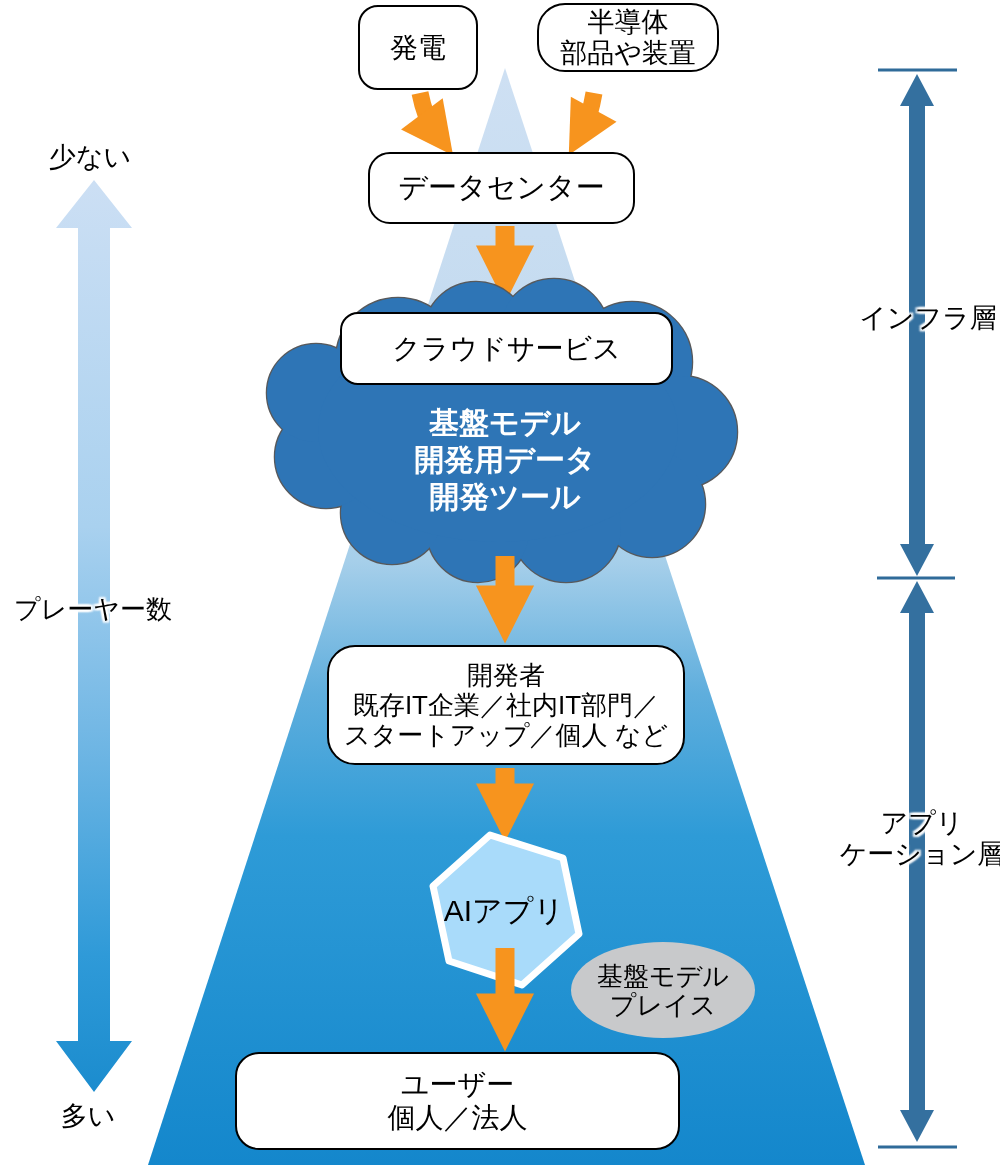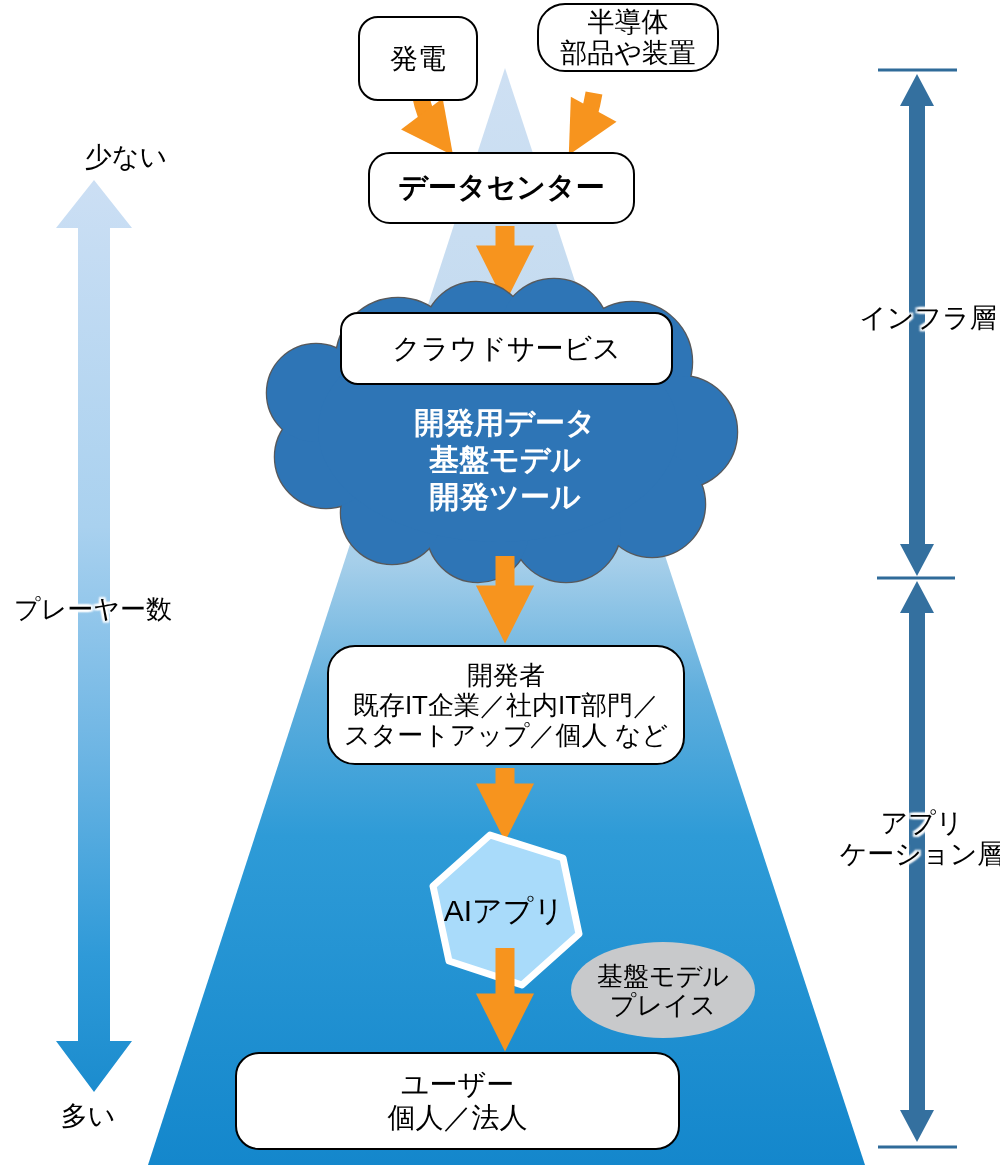--- a/index.html
+++ b/index.html
@@ -16,21 +16,21 @@
   }
   .node .line{white-space:nowrap;}
   .lbl{position:absolute;transform:translate(-50%,-50%);text-align:center;white-space:nowrap;}
   .halo{
     text-shadow:-2px 0 2px #fff,2px 0 2px #fff,0 -2px 2px #fff,0 2px 2px #fff,
                 -2px -2px 2px #fff,2px 2px 2px #fff,-2px 2px 2px #fff,2px -2px 2px #fff;
   }
   .f26{font-size:26px;line-height:30px;}
   .f27{font-size:27px;line-height:31px;}
   .f28{font-size:28px;line-height:33px;}
-  .f29{font-size:29px;font-weight:bold;}
+  .f29{font-size:29px;}
   .f30{font-size:30px;}
   .cloud-content{
     position:absolute;left:330px;top:404px;width:350px;text-align:center;
     color:var(--cloud_text,#fff);font-weight:bold;font-size:30px;line-height:37px;
   }
   .mkt{font-size:26px;line-height:29px;}
 </style>
 </head>
 <body>
 
@@ -106,40 +106,40 @@
     <line x1="505" y1="556" x2="505" y2="608" style="stroke:var(--orange,#F7941E)" stroke-width="19" marker-end="url(#ah)"></line>
     <line x1="505" y1="768" x2="505" y2="806" style="stroke:var(--orange,#F7941E)" stroke-width="19" marker-end="url(#ah)"></line>
 
     <polygon points="490,835 563,858 579,934 522,985 449,961 433,886" style="fill:var(--hexagon_fill,#A9DBFA);stroke:var(--hexagon_border,#fff)" stroke-width="7" stroke-linejoin="round"></polygon>
 
     <line x1="505" y1="948" x2="505" y2="1016" style="stroke:var(--orange,#F7941E)" stroke-width="19" marker-end="url(#ah)"></line>
 
     <ellipse cx="663" cy="990" rx="92" ry="48" style="fill:var(--marketplace_gray,#C8C9CB)"></ellipse>
   </svg>
 
-  <div class="node f28" style="left:358px;top:16px;width:120px;height:85px;border-radius:20px;">
+  <div class="node f28" style="left:358px;top:5px;width:120px;height:85px;border-radius:20px;">
     <div class="line">発電</div>
   </div>
 
   <div class="node f27" style="left:537px;top:3px;width:182px;height:69px;border-radius:28px;">
     <div class="line">半導体</div>
     <div class="line">部品や装置</div>
   </div>
 
   <div class="node f29" style="left:368px;top:152px;width:267px;height:72px;border-radius:22px;">
     <div class="line">データセンター</div>
   </div>
 
   <div class="node f28" style="left:340px;top:312px;width:333px;height:73px;border-radius:18px;">
     <div class="line">クラウドサービス</div>
   </div>
 
   <div class="cloud-content">
+    <div class="line">基盤モデル</div>
     <div class="line">開発用データ</div>
-    <div class="line">基盤モデル</div>
     <div class="line">開発ツール</div>
   </div>
 
   <div class="node f26" style="left:327px;top:645px;width:358px;height:120px;border-radius:28px;">
     <div class="line">開発者</div>
     <div class="line">既存IT企業／社内IT部門／</div>
     <div class="line">スタートアップ／個人 など</div>
   </div>
 
   <div class="lbl f30" style="left:504px;top:911px;">AIアプリ</div>
@@ -147,21 +147,21 @@
   <div class="lbl mkt" style="left:663px;top:991px;">
     <div class="line">基盤モデル</div>
     <div class="line">プレイス</div>
   </div>
 
   <div class="node f28" style="left:235px;top:1052px;width:445px;height:98px;border-radius:24px;">
     <div class="line">ユーザー</div>
     <div class="line">個人／法人</div>
   </div>
 
-  <div class="lbl f27" style="left:90px;top:157px;margin-left:36px;">少ない</div>
+  <div class="lbl f27" style="left:90px;top:157px;">少ない</div>
   <div class="lbl f26 halo" style="left:93px;top:610px;font-family:Liberation Serif, serif;">プレーヤー数</div>
   <div class="lbl f27" style="left:88px;top:1116px;">多い</div>
 
   <div class="lbl f27 halo" style="left:928px;top:318px;">インフラ層</div>
   <div class="lbl f27 halo" style="left:922px;top:839px;">
     <div class="line">アプリ</div>
     <div class="line">ケーション層</div>
   </div>
 
 </div>

